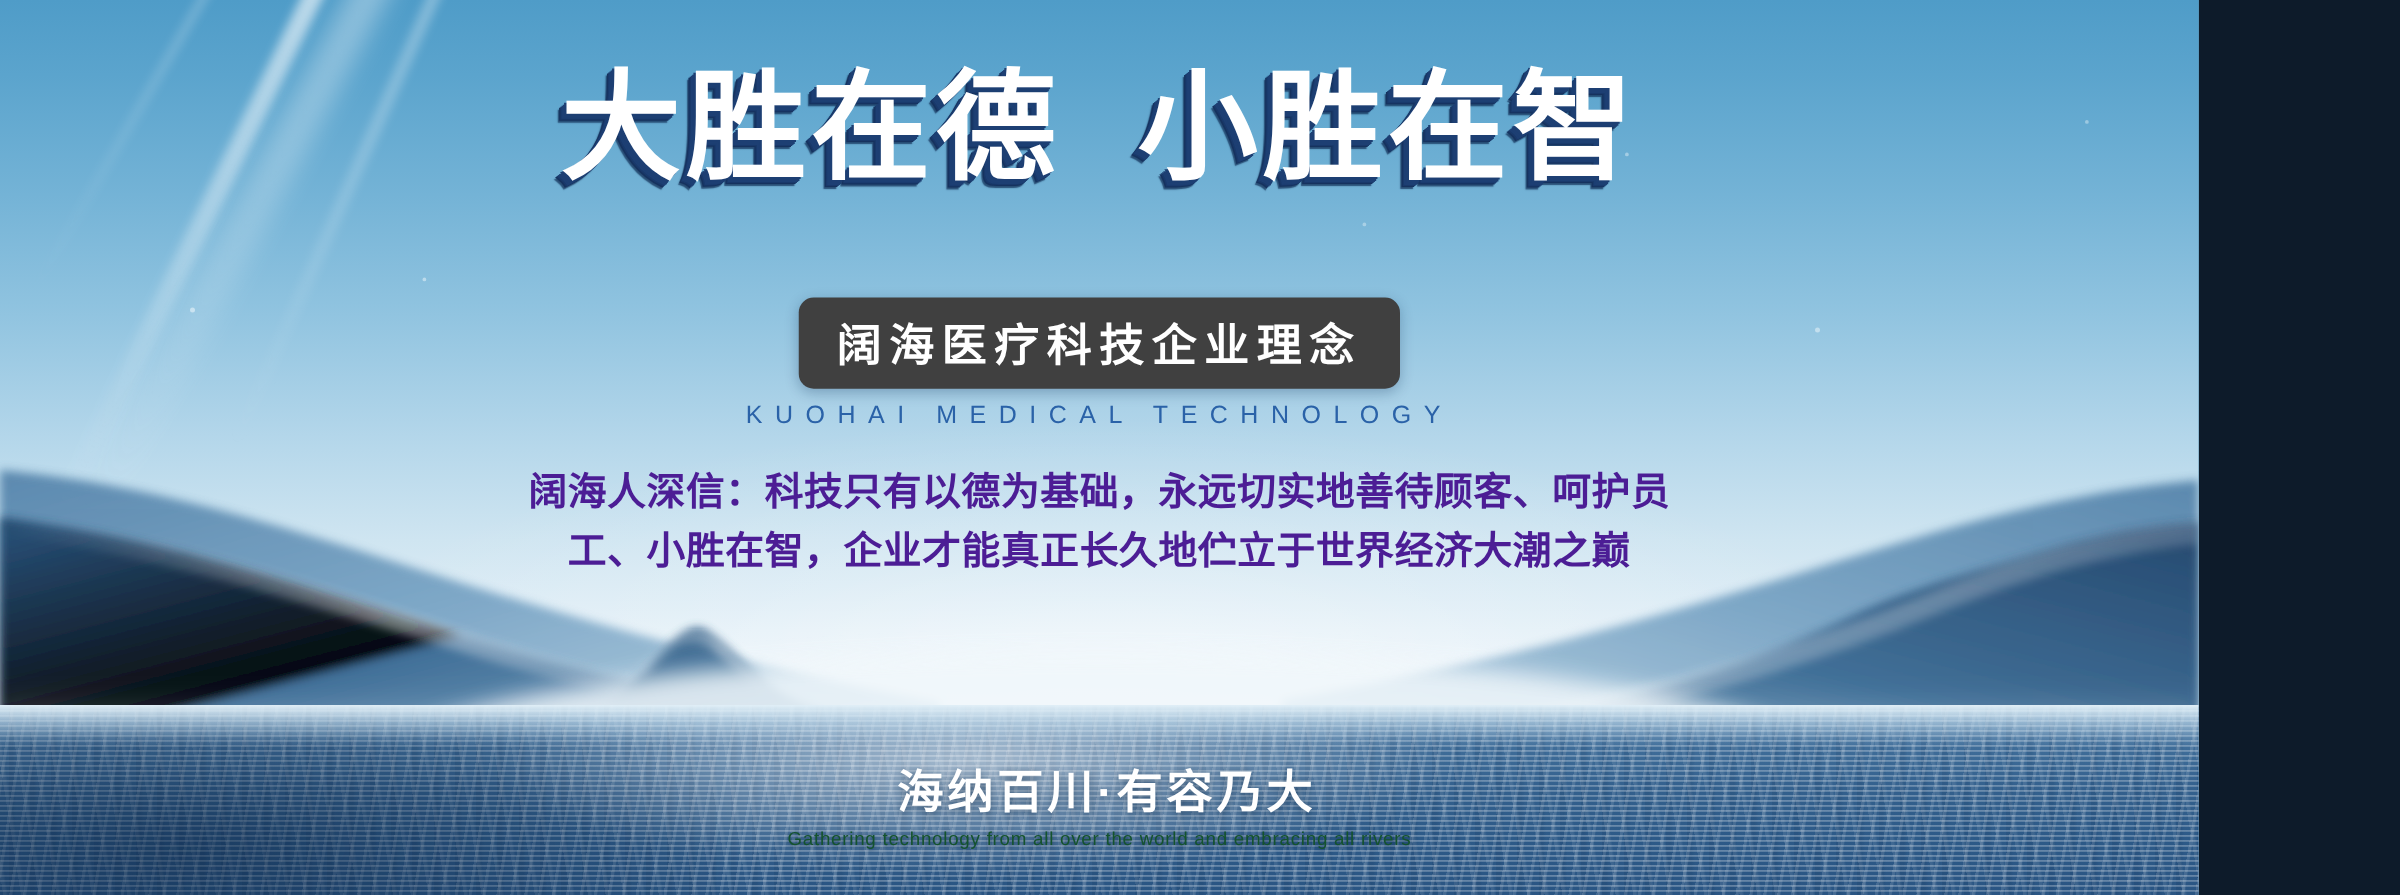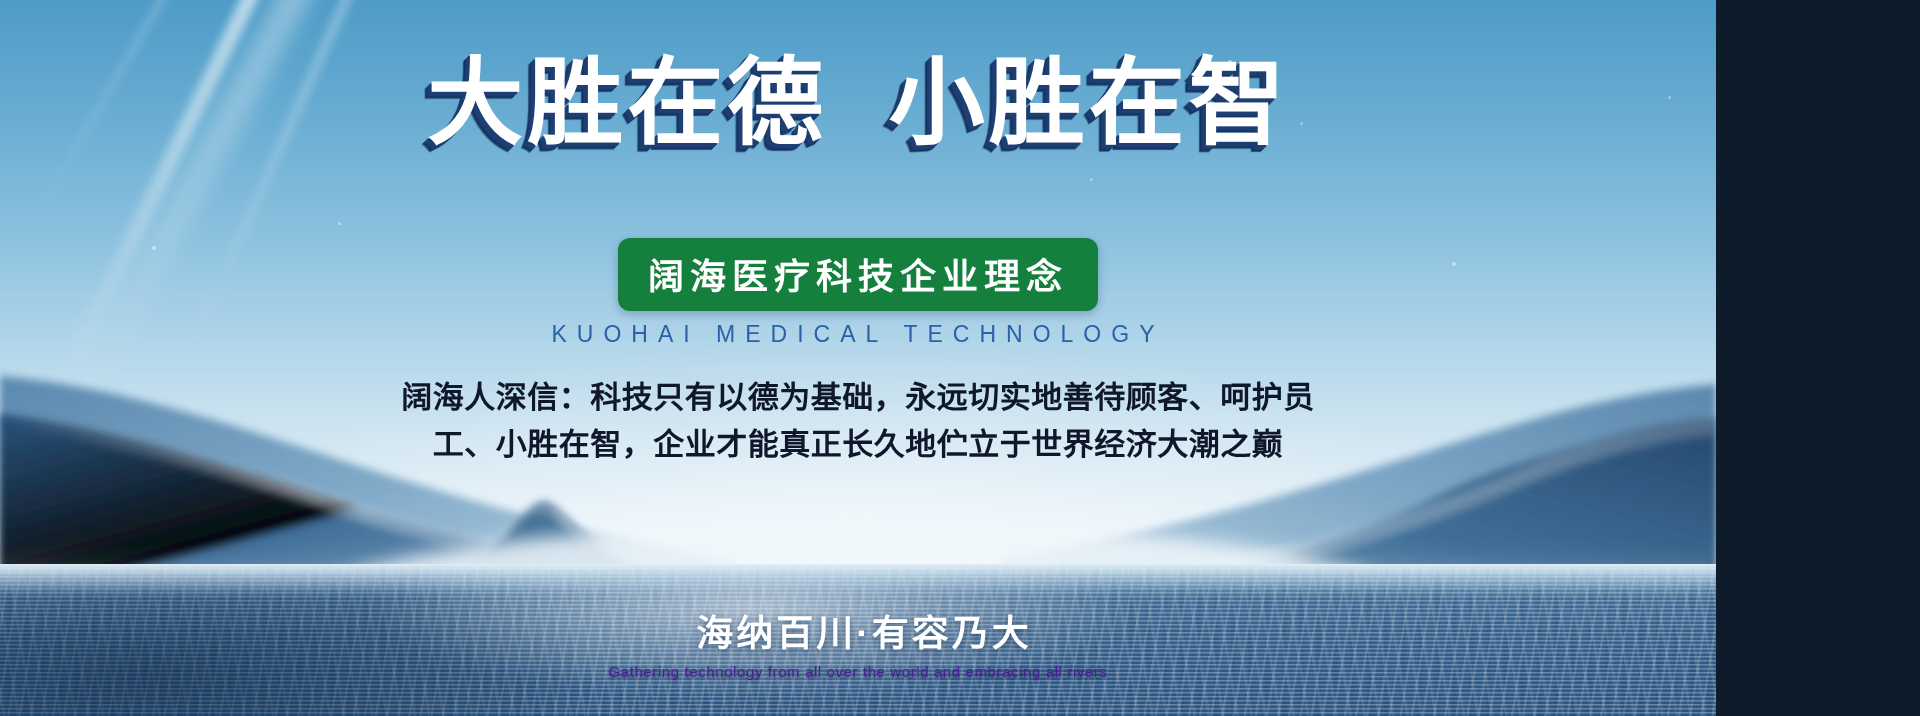--- a/index.html
+++ b/index.html
@@ -12,20 +12,21 @@
     font-family: "Liberation Sans", "DejaVu Sans", sans-serif;
   }
 
   .banner {
     position: relative;
     width: 1716px;
     height: 716px;
     overflow: hidden;
     background: #6fb0d4;
     user-select: none;
+    padding-left: 43px;
   }
 
   
   .sky {
     position: absolute;
     inset: 0 0 auto 0;
     height: 600px;
     background:
       linear-gradient(to bottom,
         #4f9cc8 0%,
@@ -178,46 +179,46 @@
       -2px 2px 0 #1d3f73,
       -3px 3px 0 #1d3f73,
       -4px 4px 0 #1d3f73,
       -5px 5px 0 #19396a,
       -6px 6px 0 #16325e,
       -7px 7px 1px rgba(16,44,84,0.75);
   }
 
   .badge {
     margin-top: 20px;
-    background: #15803d;
+    background: #404040;
     border-radius: 12px;
     padding: 9px 30px 12px;
     box-shadow: 0 3px 10px rgba(9,42,84,0.28);
   }
   .badge-text {
     font-weight: 700;
     font-size: 36px;
     letter-spacing: 6px;
     color: #ffffff;
     white-space: pre;
   }
 
   .subtitle-en {
     margin-top: 10px;
-    font-size: 23px;
+    font-size: 20px;
     font-weight: 400;
     letter-spacing: 10px;
     color: #2a62a8;
     white-space: pre;
   }
 
   .statement {
     margin-top: 26px;
     text-align: center;
-    color: #0f172a;
+    color: #4c1d95;
     font-weight: 700;
     font-size: 31px;
     line-height: 1.52;
     letter-spacing: 0.5px;
     max-width: 1060px;
   }
   .statement .line { display: block; white-space: pre; }
 
   .footer {
     position: absolute;
@@ -232,21 +233,21 @@
     color: #ffffff;
     white-space: pre;
     text-shadow: 0 2px 7px rgba(10,38,70,0.55);
     margin-left: 12px;
   }
   .footer-en {
     margin-top: 6px;
     font-size: 15px;
     font-weight: 400;
     letter-spacing: 0.6px;
-    color: #4c1d95;
+    color: #14532d;
     white-space: pre;
     text-shadow: 0 1px 4px rgba(10,38,70,0.75);
   }
 </style>
 </head>
 <body>
 
 <div class="banner">
 
   <div class="sky"></div>

